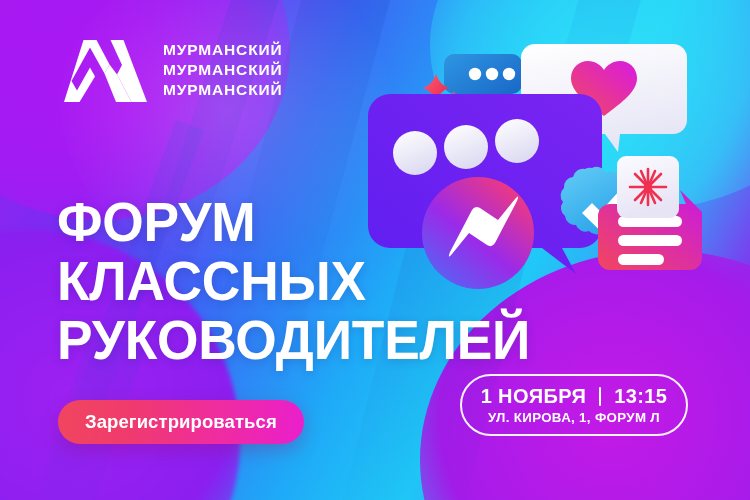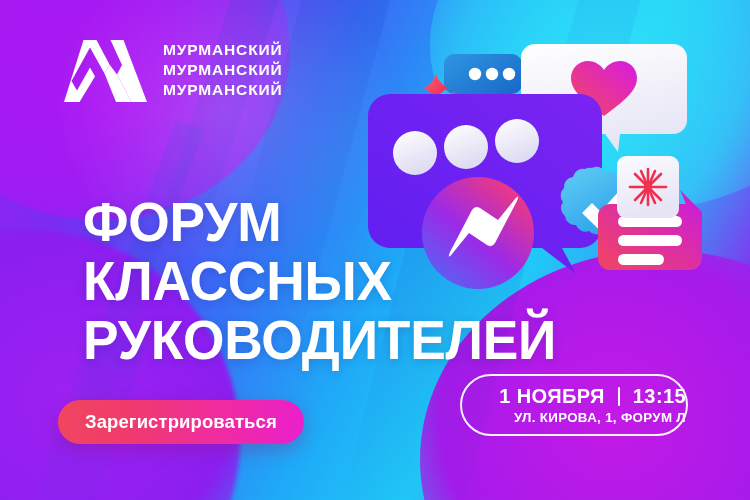--- a/index.html
+++ b/index.html
@@ -43,42 +43,42 @@
   
   .logo{position:absolute;left:63px;top:38px;display:flex;align-items:center;gap:15px;}
   .logo-mark{width:85px;height:64px;}
   .logo-text{display:flex;flex-direction:column;gap:2px;}
   .logo-text span{
     color:#fff;font-weight:700;font-size:15.5px;letter-spacing:.055em;line-height:1.18;
     white-space:nowrap;
   }
 
   
-  .headline{position:absolute;left:57px;top:196px;margin-left:26px;}
+  .headline{position:absolute;left:57px;top:196px;}
   .headline .line{
     color:#fff;font-weight:700;font-size:55px;line-height:0.96;letter-spacing:-0.004em;
     white-space:nowrap;text-shadow:0 2px 10px rgba(20,30,110,.18);
     transform:scaleX(.97);transform-origin:left center;
   }
   .headline .line + .line{margin-top:6px;}
 
   
   .cta{
     position:absolute;left:58px;top:400px;height:44px;padding:0 27px;border:0;
     display:flex;align-items:center;justify-content:center;border-radius:22px;cursor:pointer;
     background:linear-gradient(96deg,#f0465e 0%,#f03a6e 30%,#ef2d9c 62%,#ea1fcd 100%);
     color:#fff;font-family:inherit;font-weight:700;font-size:18.5px;letter-spacing:.005em;
     box-shadow:0 6px 18px rgba(150,10,90,.28);
   }
 
   
   .info-box{
     position:absolute;left:460px;top:374px;width:228px;height:62px;
     border:2px solid rgba(255,255,255,.95);border-radius:31px;
-    display:flex;flex-direction:column;align-items:flex-end;justify-content:center;gap:2px;
+    display:flex;flex-direction:column;align-items:center;justify-content:center;gap:2px;
   }
   .info-top{display:flex;align-items:center;gap:13px;color:#fff;font-weight:700;font-size:20px;letter-spacing:.02em;}
   .info-sep{width:2px;height:19px;background:#fff;display:block;border-radius:1px;}
   .info-bottom{color:#fff;font-weight:700;font-size:13.3px;letter-spacing:.025em;white-space:nowrap;}
 
   
   .illus{position:absolute;left:368px;top:36px;width:346px;height:300px;}
   .illus svg{display:block;width:100%;height:100%;overflow:visible;}
 </style>
 </head>

